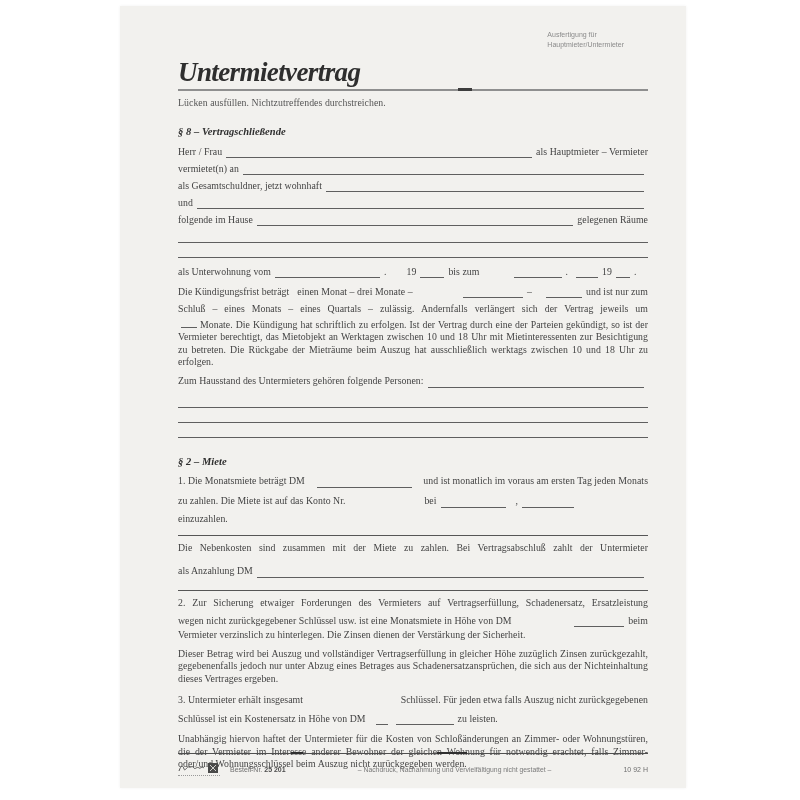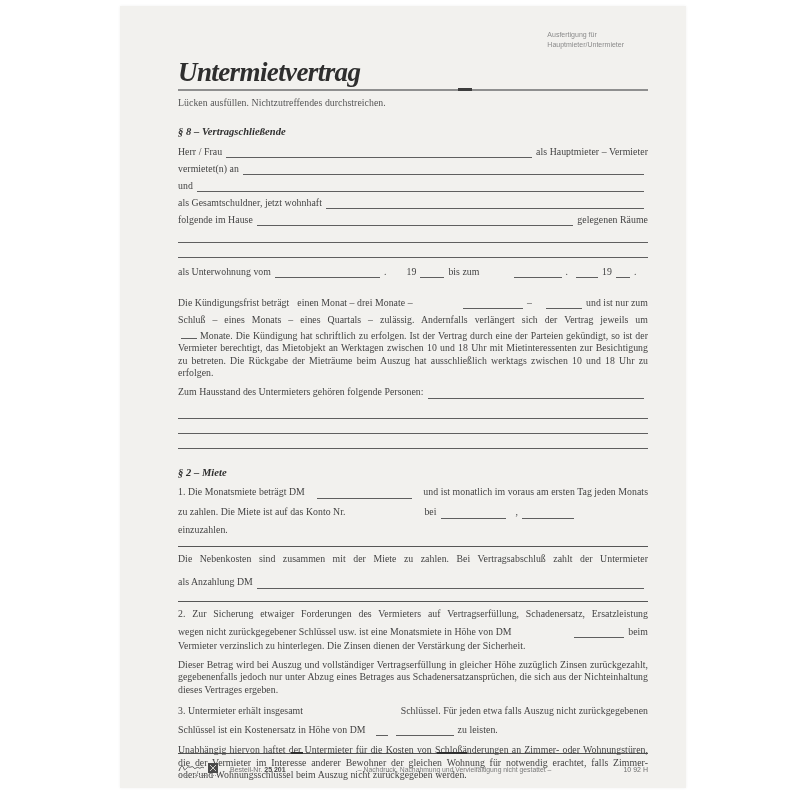--- a/index.html
+++ b/index.html
@@ -59,25 +59,25 @@
         <div class="row">
           <span class="t">Herr / Frau</span>
           <span class="blank grow"></span>
           <span class="t">als Hauptmieter – Vermieter</span>
         </div>
         <div class="row">
           <span class="t">vermietet(n) an</span>
           <span class="blank grow"></span>
         </div>
         <div class="row">
-          <span class="t">und</span>
+          <span class="t">als Gesamtschuldner, jetzt wohnhaft</span>
           <span class="blank grow"></span>
         </div>
         <div class="row">
-          <span class="t">als Gesamtschuldner, jetzt wohnhaft</span>
+          <span class="t">und</span>
           <span class="blank grow"></span>
         </div>
         <div class="row">
           <span class="t">folgende im Hause</span>
           <span class="blank grow"></span>
           <span class="t">gelegenen Räume</span>
         </div>
         <div class="blankrow"></div>
         <div class="blankrow"></div>
         <div class="row" style="margin-top: 5px;">
@@ -90,21 +90,21 @@
           <span class="t">bis zum</span>
           <span class="spacer" style="width: 30px;"></span>
           <span class="blank" style="width: 48px;"></span>
           <span class="t">.</span>
           <span class="spacer" style="width: 4px;"></span>
           <span class="blank" style="width: 22px;"></span>
           <span class="t">19</span>
           <span class="blank" style="width: 14px;"></span>
           <span class="t">.</span>
         </div>
-        <div class="row" style="margin-top: 14px;">
+        <div class="row" style="margin-top: 3px;">
           <span class="t">Die Kündigungsfrist beträgt</span>
           <span class="spacer" style="width: 8px;"></span>
           <span class="t">einen Monat – drei Monate –</span>
           <span class="sg"></span>
           <span class="blank" style="width: 60px;"></span>
           <span class="t">–</span>
           <span class="spacer" style="width: 10px;"></span>
           <span class="blank" style="width: 36px;"></span>
           <span class="t">und ist nur zum</span>
         </div>

